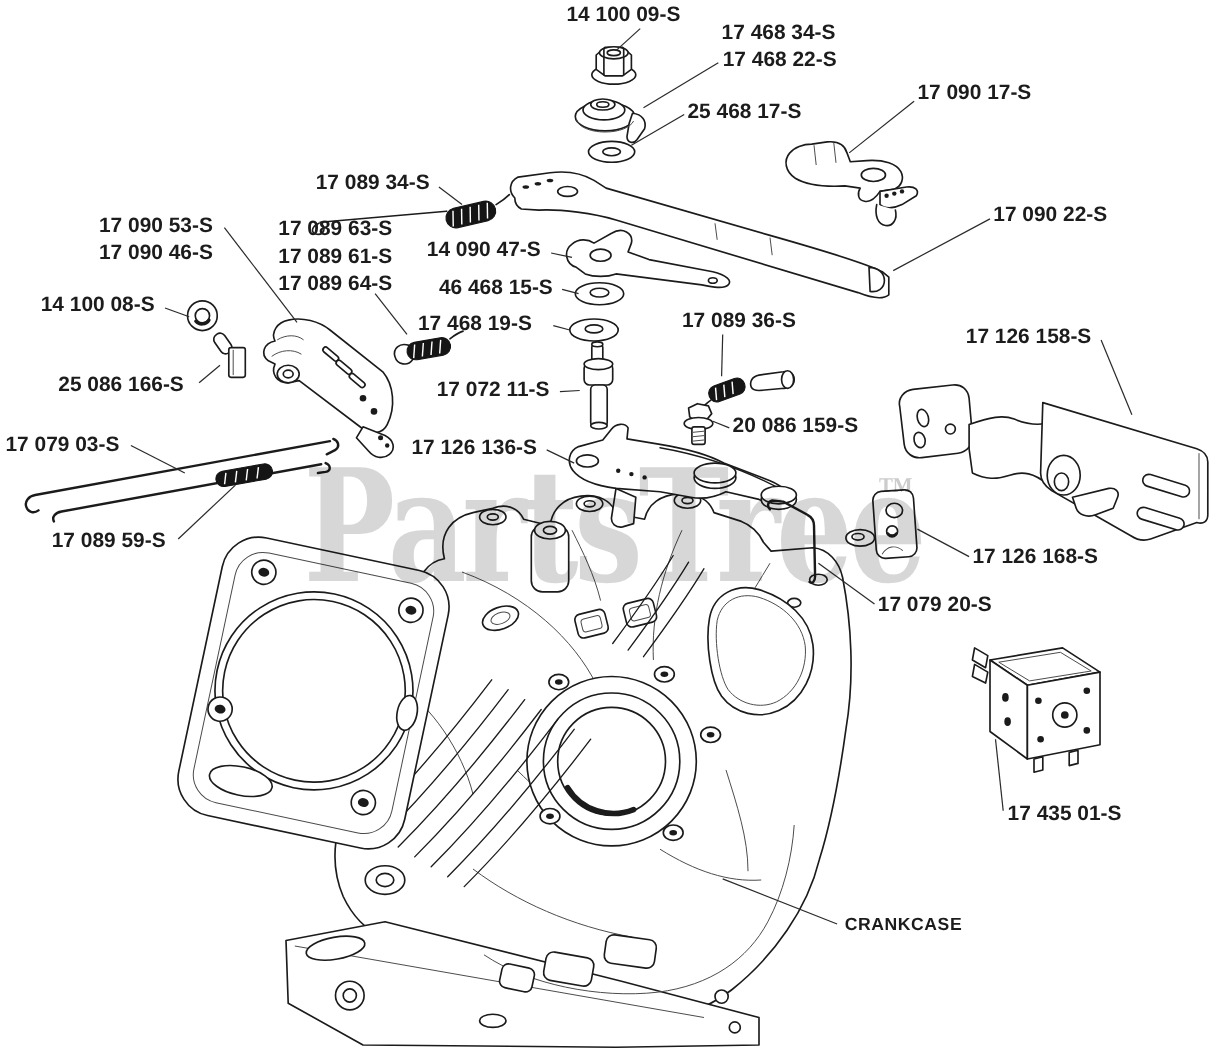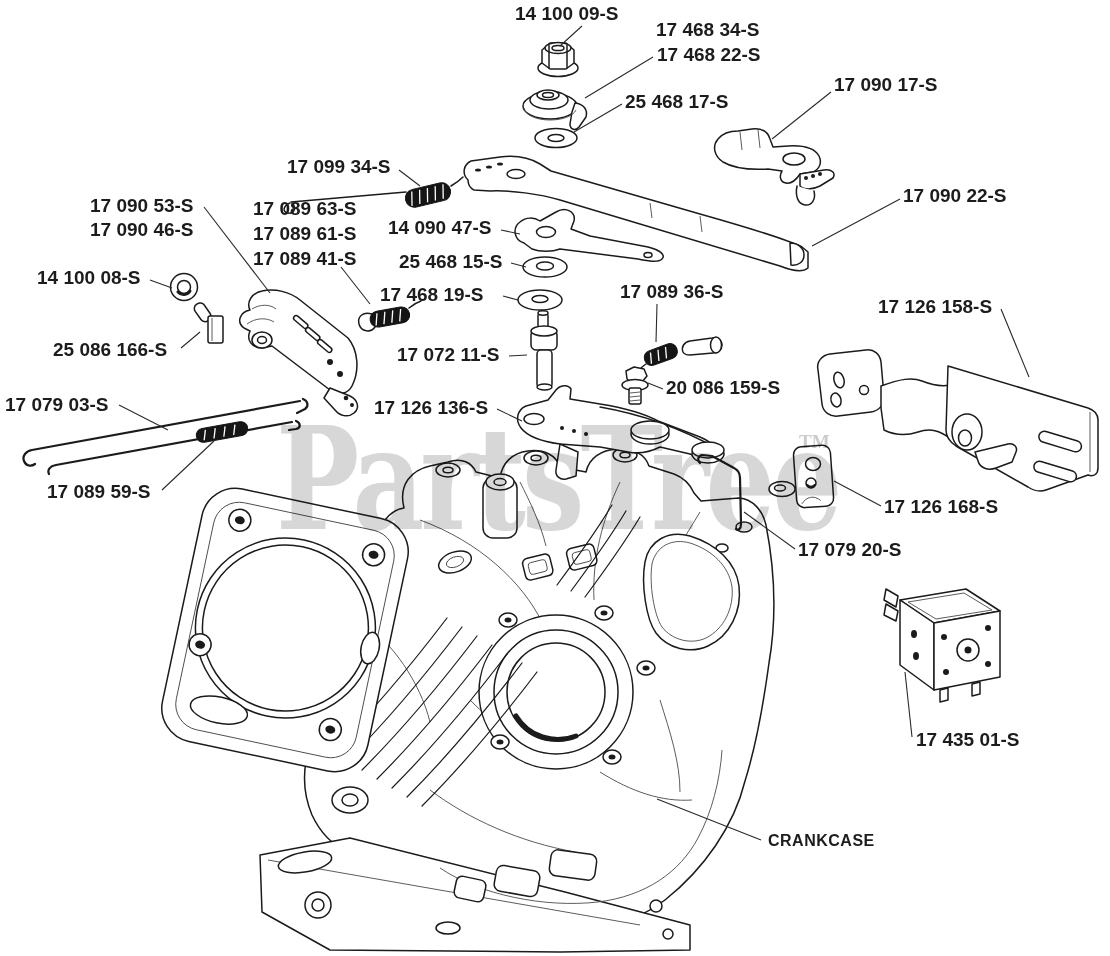--- a/index.html
+++ b/index.html
@@ -448,30 +448,30 @@
 
   <div id="watermark">PartsTree</div>
   <div id="wm-tm">TM</div>
 
   <div class="callout" style="left:515px;top:3px">14 100 09-S</div>
   <div class="callout" style="left:656px;top:19px">17 468 34-S</div>
   <div class="callout" style="left:657px;top:44px">17 468 22-S</div>
   <div class="callout" style="left:625px;top:91px">25 468 17-S</div>
   <div class="callout" style="left:834px;top:74px">17 090 17-S</div>
   <div class="callout" style="left:903px;top:185px">17 090 22-S</div>
-  <div class="callout" style="left:287px;top:156px">17 099 34-S</div>
+  <div class="callout" style="left:287px;top:156px">17 089 34-S</div>
   <div class="callout" style="left:90px;top:195px">17 090 53-S</div>
   <div class="callout" style="left:90px;top:219px">17 090 46-S</div>
   <div class="callout" style="left:253px;top:198px">17 089 63-S</div>
   <div class="callout" style="left:253px;top:223px">17 089 61-S</div>
-  <div class="callout" style="left:253px;top:248px">17 089 41-S</div>
+  <div class="callout" style="left:253px;top:248px">17 089 64-S</div>
   <div class="callout" style="left:37px;top:267px">14 100 08-S</div>
   <div class="callout" style="left:53px;top:339px">25 086 166-S</div>
   <div class="callout" style="left:388px;top:217px">14 090 47-S</div>
-  <div class="callout" style="left:399px;top:251px">25 468 15-S</div>
+  <div class="callout" style="left:399px;top:251px">46 468 15-S</div>
   <div class="callout" style="left:380px;top:284px">17 468 19-S</div>
   <div class="callout" style="left:397px;top:344px">17 072 11-S</div>
   <div class="callout" style="left:620px;top:281px">17 089 36-S</div>
   <div class="callout" style="left:666px;top:377px">20 086 159-S</div>
   <div class="callout" style="left:374px;top:397px">17 126 136-S</div>
   <div class="callout" style="left:5px;top:394px">17 079 03-S</div>
   <div class="callout" style="left:47px;top:481px">17 089 59-S</div>
   <div class="callout" style="left:878px;top:296px">17 126 158-S</div>
   <div class="callout" style="left:884px;top:496px">17 126 168-S</div>
   <div class="callout" style="left:798px;top:539px">17 079 20-S</div>

